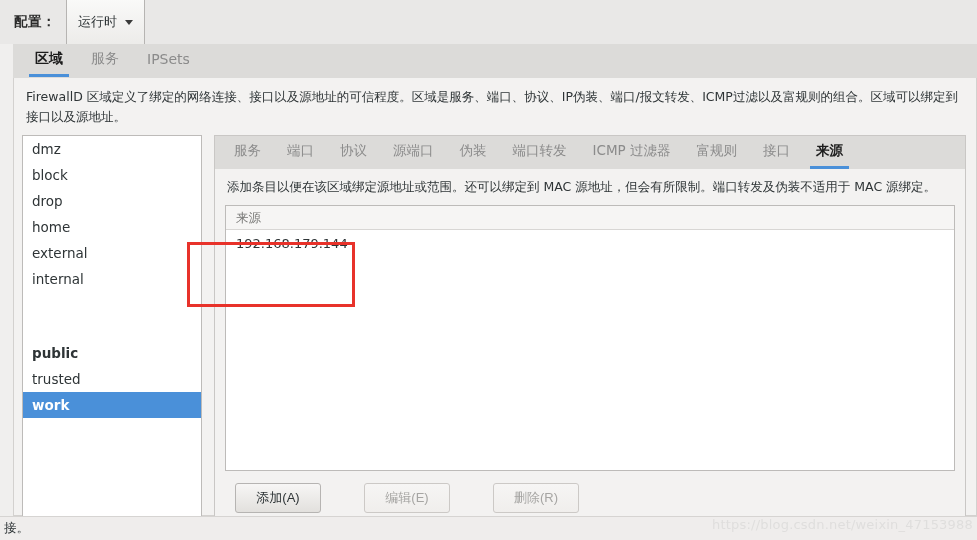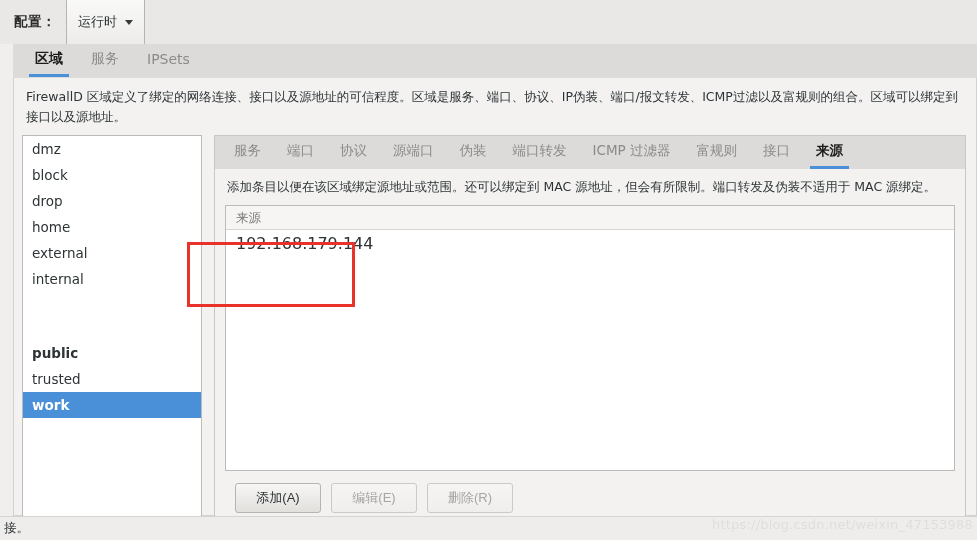--- a/index.html
+++ b/index.html
@@ -212,21 +212,21 @@
     border-bottom: 1px solid #d8d6d4;
     font-size: 12.5px;
     color: #777775;
     padding-left: 10px;
     box-sizing: border-box;
   }
   .tbl-row {
     height: 27px;
     line-height: 27px;
     padding-left: 10px;
-    font-size: 16px;
+    font-size: 13px;
     color: #2e3436;
     font-family: "DejaVu Sans", "Liberation Sans", sans-serif;
     cursor: default;
   }
 
   
   .btn-row {
     display: flex;
     gap: 10px;
     padding: 12px 0 0 10px;
@@ -244,20 +244,21 @@
     display: inline-flex;
     align-items: center;
     justify-content: center;
     box-sizing: border-box;
     font-family: Liberation Sans, sans-serif;
   }
   .btn.disabled {
     color: #a6a5a3;
     background: linear-gradient(to bottom, #f6f5f4 0%, #f0eeec 100%);
     border-color: #ccc9c6;
+    margin-left: 33px;
   }
 
   
   .annot {
     position: absolute;
     left: 187px;
     top: 242px;
     width: 168px;
     height: 65px;
     border: 3px solid #e8322a;

